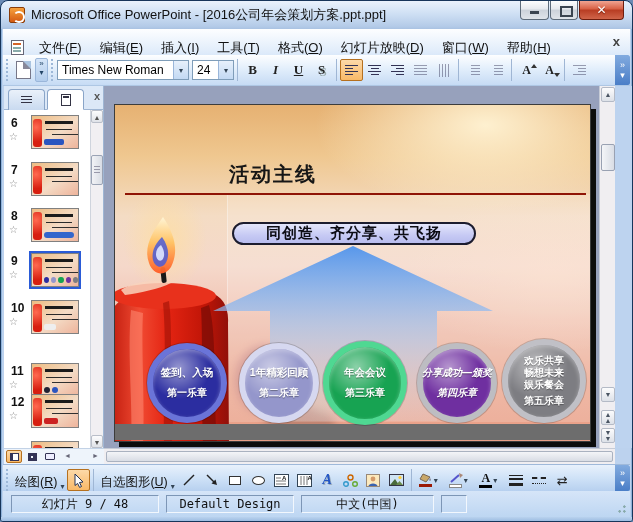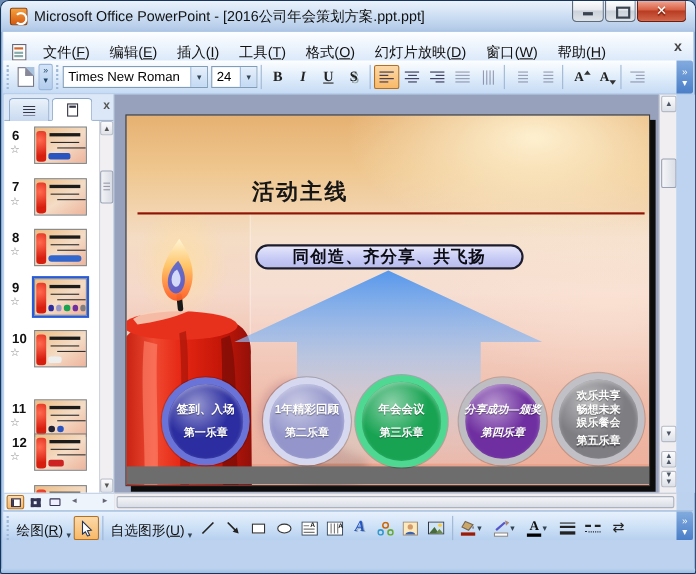--- a/index.html
+++ b/index.html
@@ -615,14 +615,21 @@
       </div>
     <div class="dbtn">
         <span style="font-size:13px;color:#222;">⇄</span>
       </div>
     <div class="chevbtn">
       <span>»</span>
       <span>▾</span>
     </div>
   </div>
 
+  <div class="statusbar">
+    <div class="sbox" style="left:8px;width:148px;">幻灯片 9 / 48</div>
+    <div class="sbox" style="left:163px;width:128px;">Default Design</div>
+    <div class="sbox" style="left:298px;width:133px;">中文(中国)</div>
+    <div class="sbox" style="left:438px;width:26px;"></div>
+    <div class="grip"></div>
+  </div>
   <div class="bframe"></div>
 </div>
 
 </body></html>

